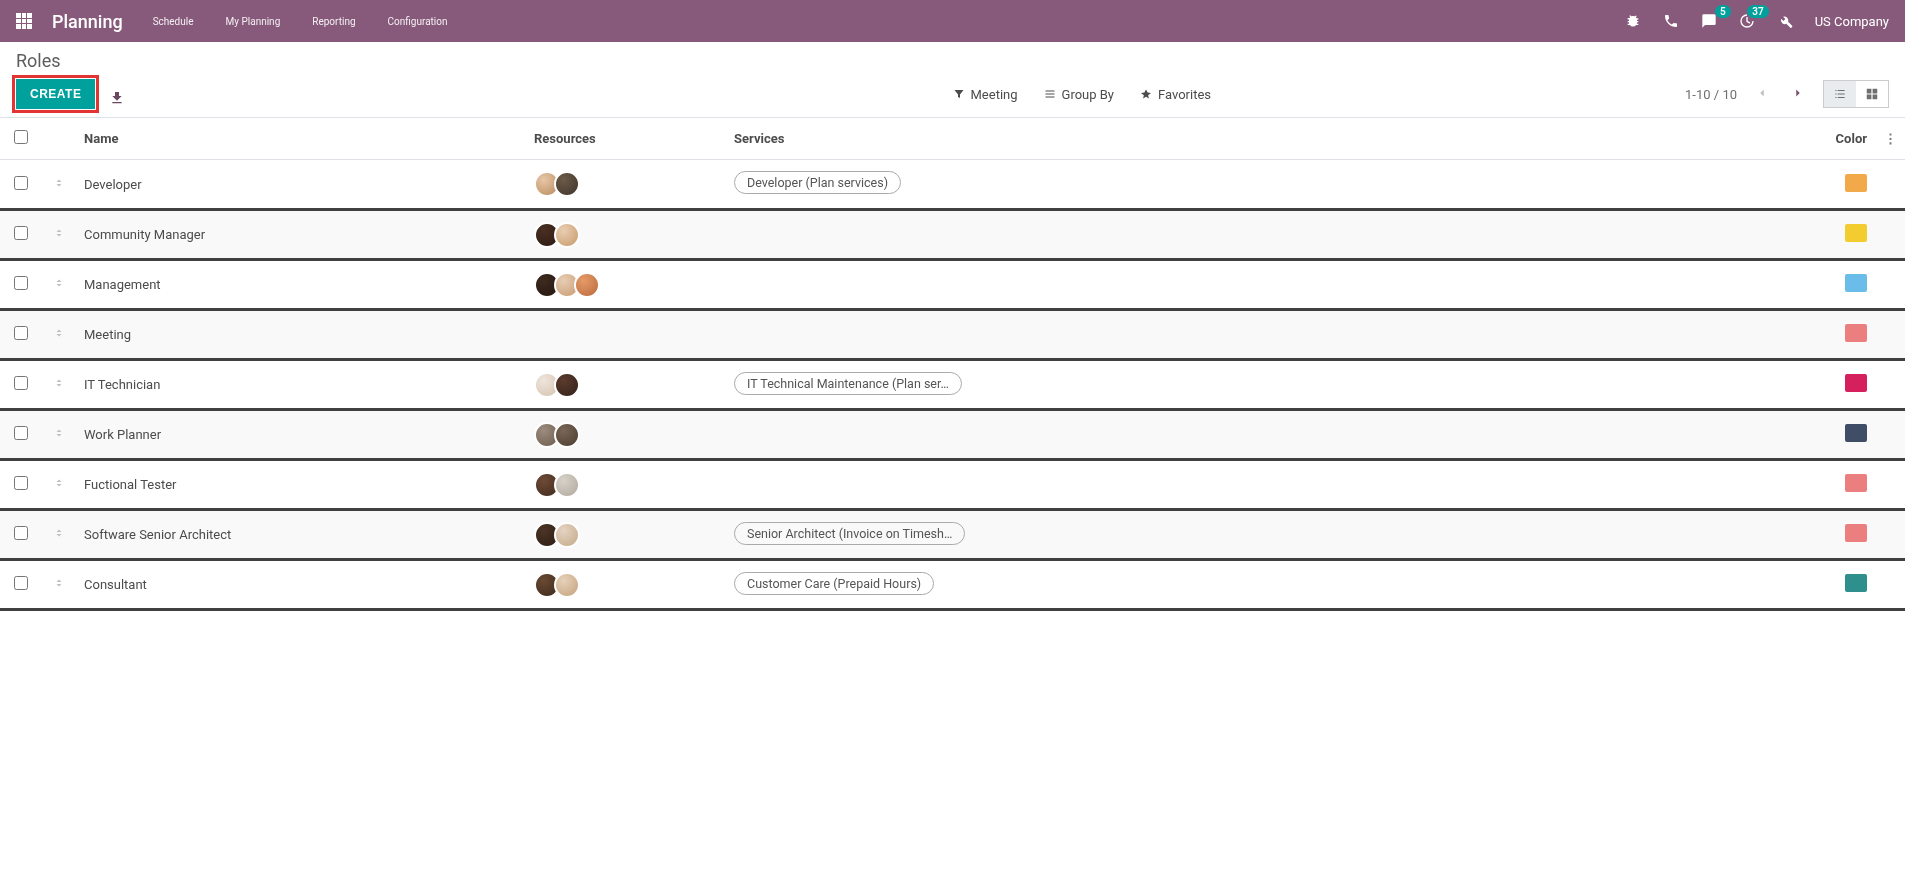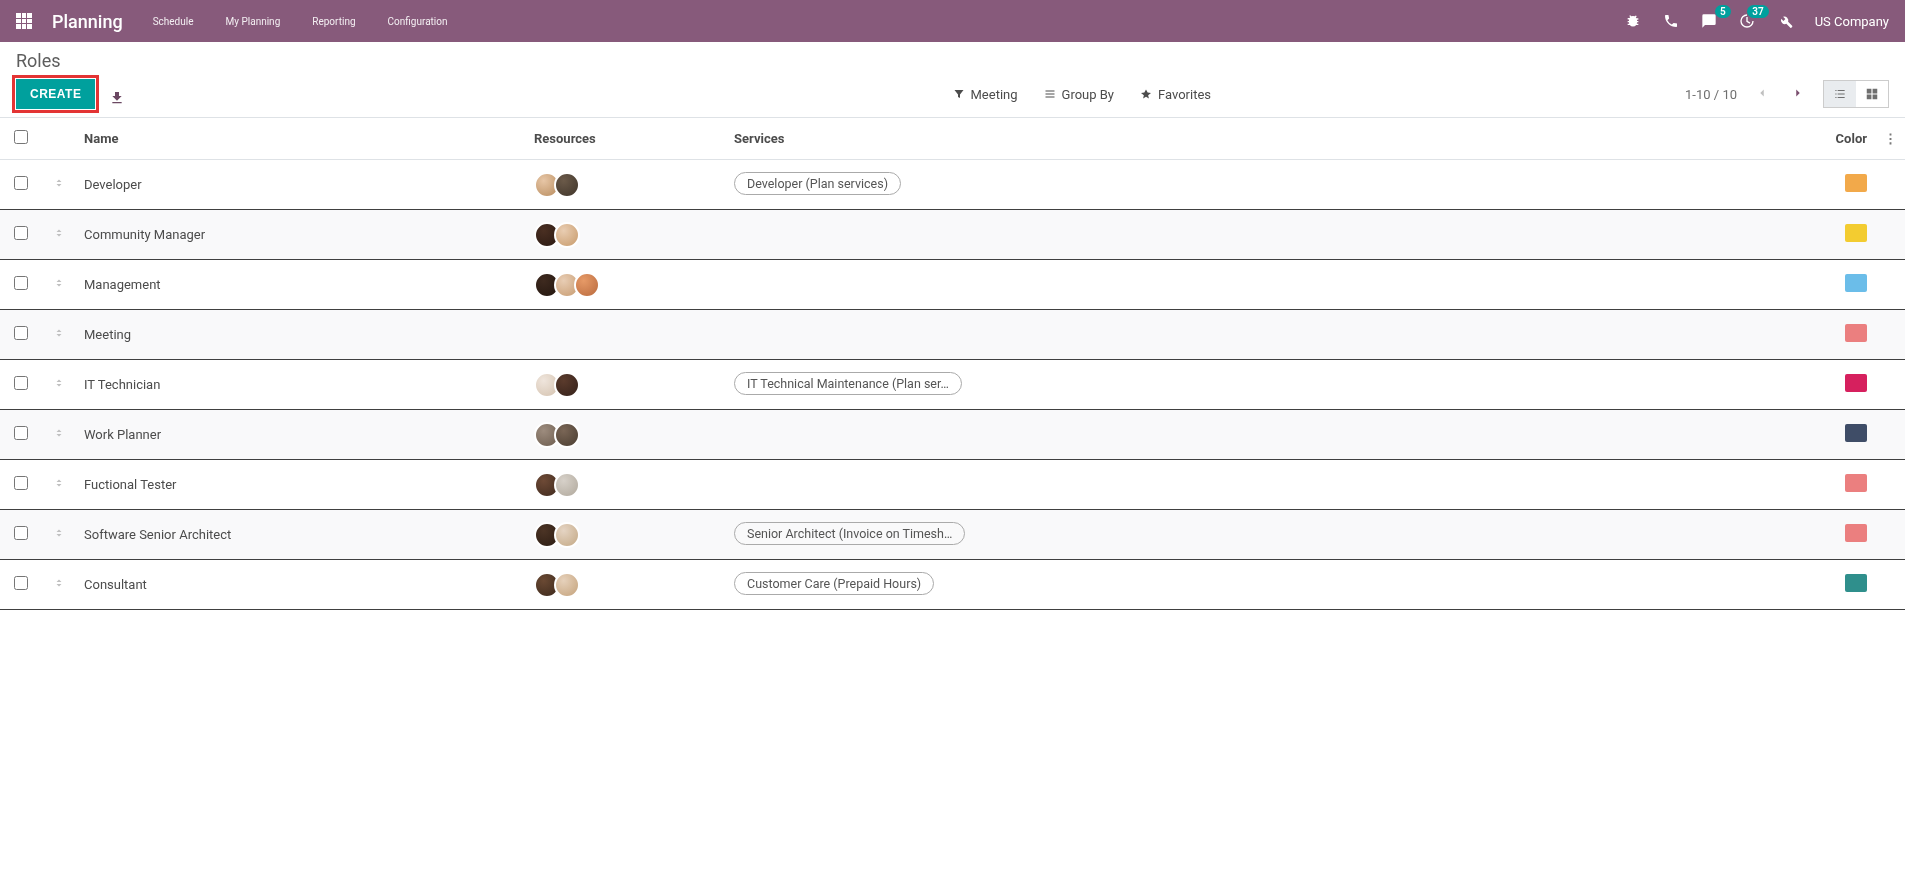--- a/index.html
+++ b/index.html
@@ -43,21 +43,21 @@
 .pg-btn.disabled svg{ fill:#c0c0c0; }
 .pg-btn { background:none; border:none; cursor:pointer; padding:4px; }
 .view-sw { display:flex; border:1px solid #ccc; }
 .view-btn { padding:6px 9px; cursor:pointer; display:flex; }
 .view-btn.active { background:#e9ecef; }
 .view-btn svg{ width:14px; height:14px; fill:#6f6f6f; }
 
 
 table { width:100%; border-collapse:collapse; }
 thead th { text-align:left; font-size:13px; font-weight:700; color:#4c4c4c; padding:12px 8px; background:#fff; border-bottom:1px solid #dee2e6; }
-tbody tr { border-bottom:1px solid #404040; }
+tbody tr { border-bottom:3px solid #404040; }
 tbody tr:nth-child(even){ background:#f9f9fa; }
 tbody td { padding:10px 8px; font-size:13px; color:#4c4c4c; height:50px; }
 th.chkcol, td.chkcol { width:42px; text-align:center; }
 th.sortcol, td.sortcol { width:34px; text-align:center; color:#b9b9b9; }
 th.namecol { width:450px; }
 th.rescol { width:200px; }
 th.colorcol, td.colorcol { width:60px; text-align:right; }
 th.menucol, td.menucol { width:30px; text-align:right; color:#7a7a7a; }
 input[type=checkbox]{ width:14px; height:14px; }
 .sort-handle svg{ width:12px; height:12px; fill:#c0c0c0; }

